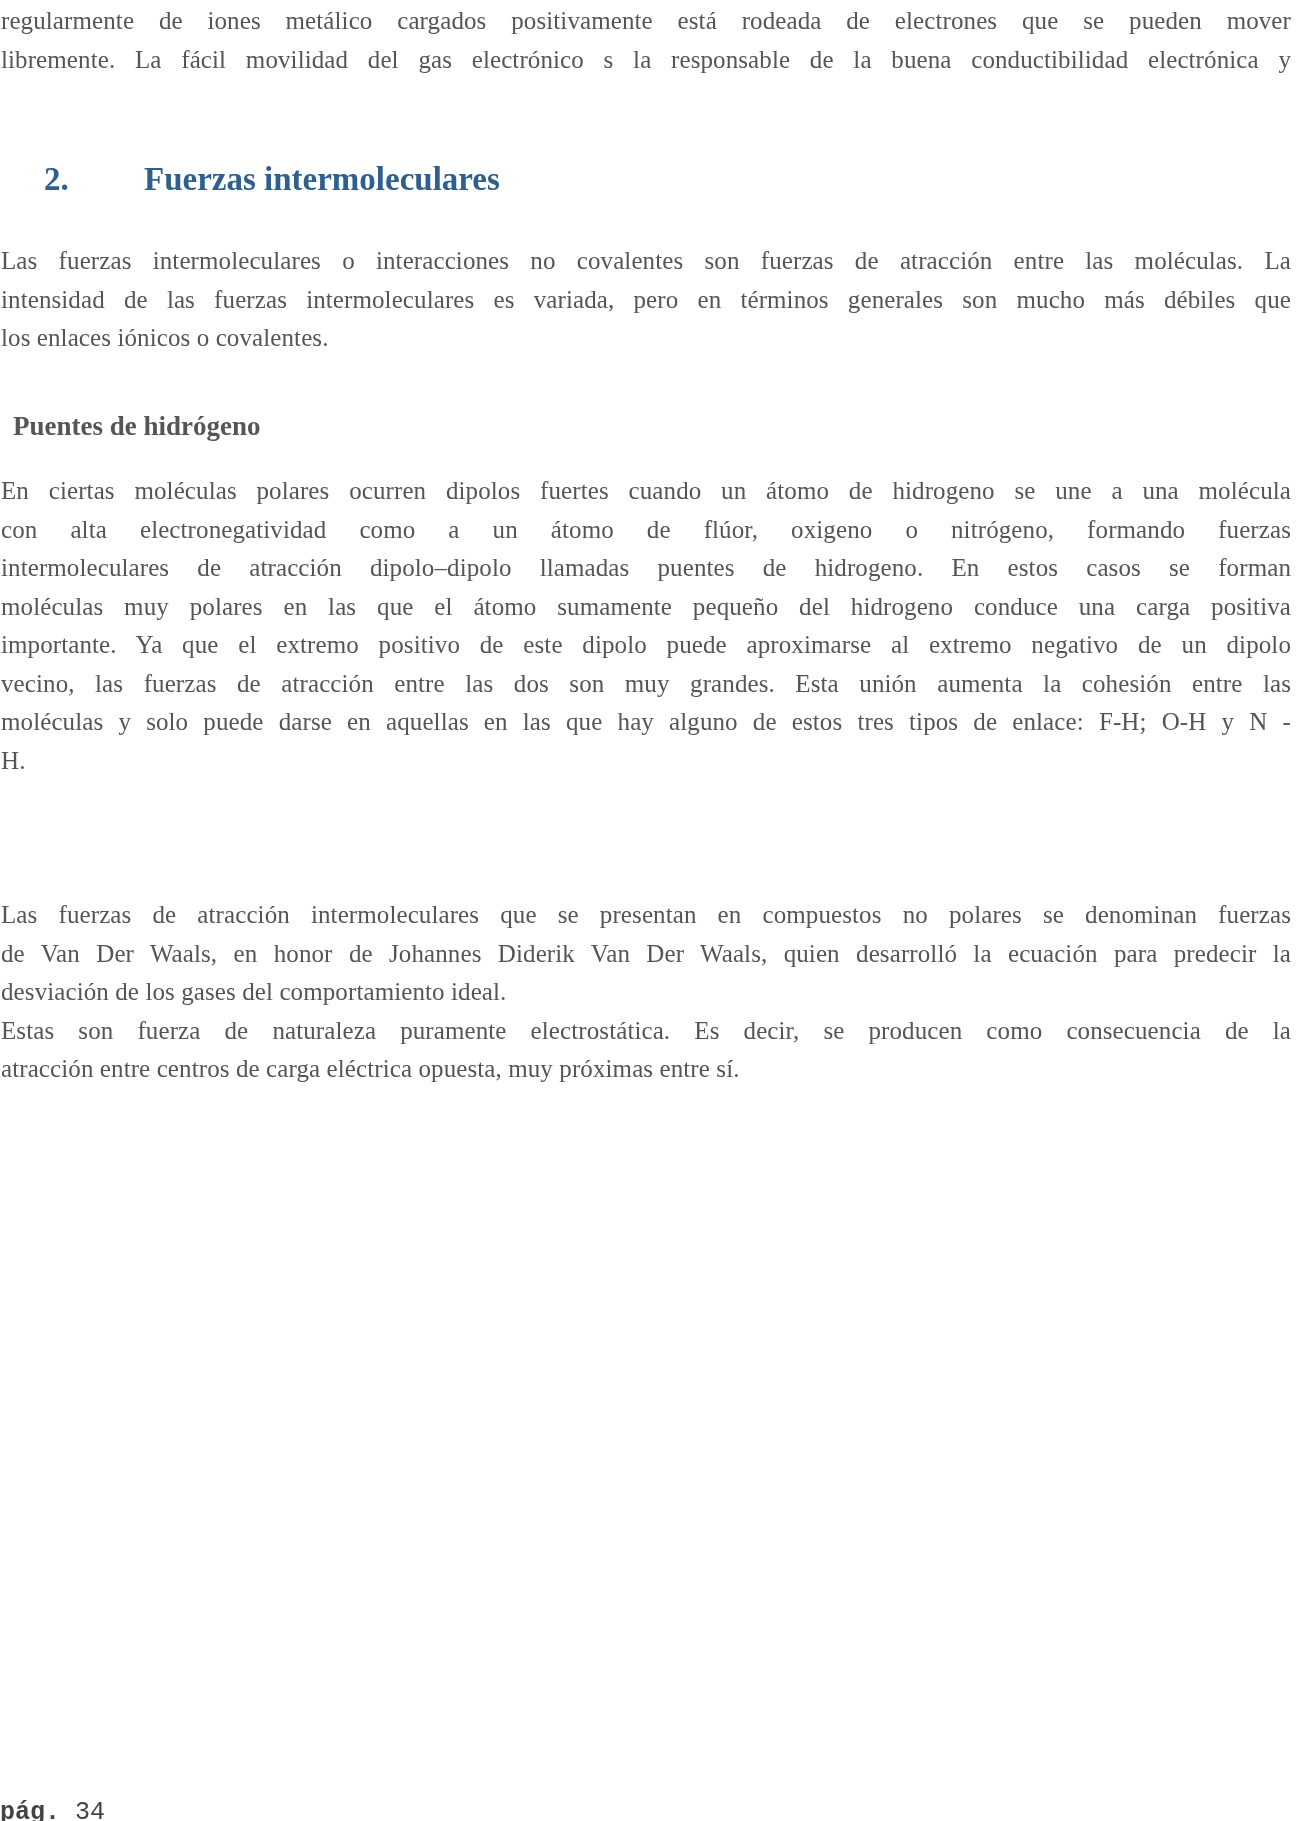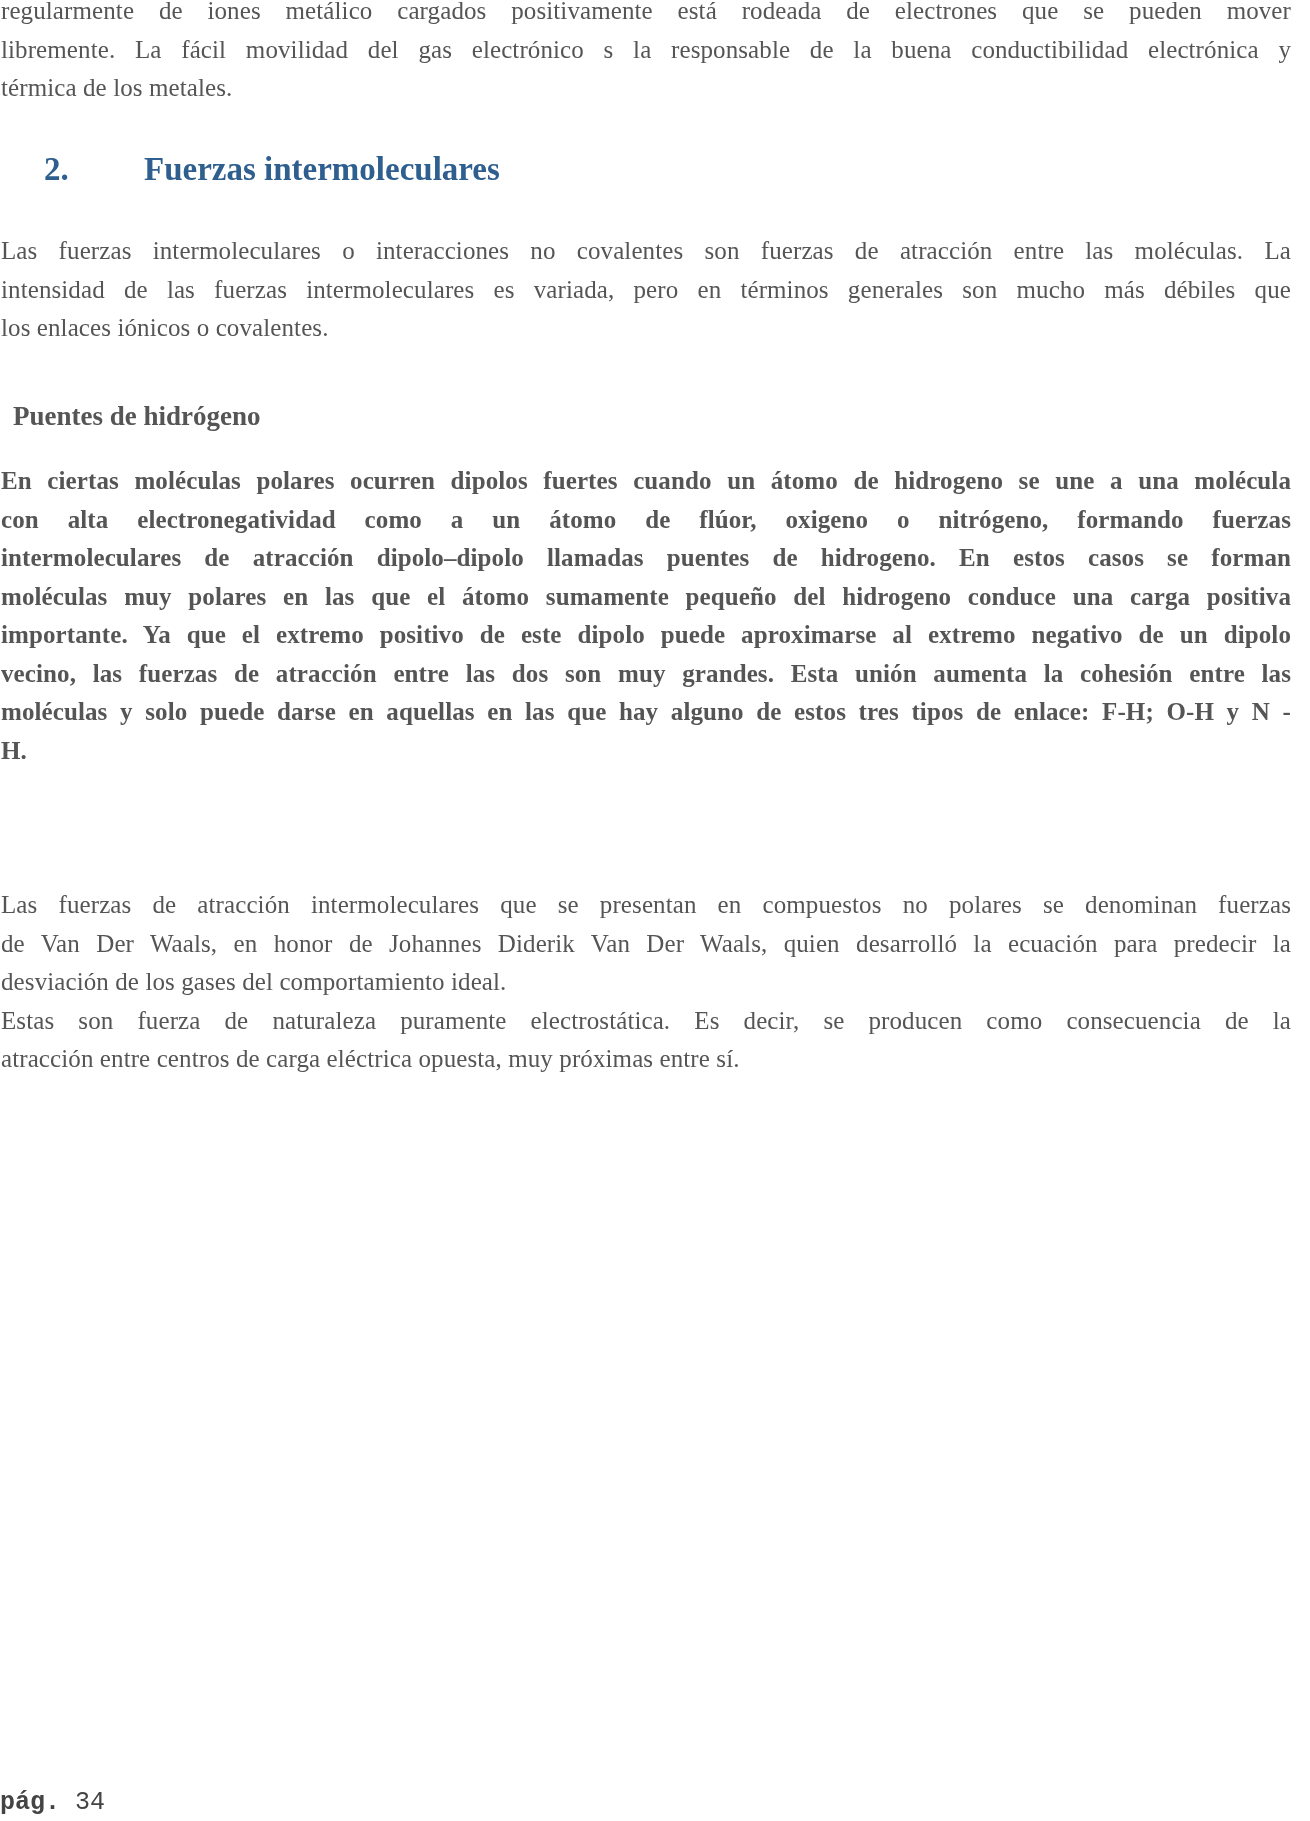--- a/index.html
+++ b/index.html
@@ -11,21 +11,21 @@
       width: 1310px;
       height: 1821px;
       position: relative;
       overflow: hidden;
       font-family: "Liberation Serif", "DejaVu Serif", serif;
       color: #555555;
     }
     .page {
       position: absolute;
       left: 0;
-      top: 0;
+      top: 10px;
       width: 1292px;
       height: 1453px;
     }
     .para {
       position: absolute;
       left: 1px;
       width: 1290px;
       font-size: 25px;
       line-height: 38.5px;
       text-align: justify;
@@ -79,36 +79,35 @@
     .footer .pg-word { font-weight: bold; }
   </style>
 </head>
 <body>
 
 <div class="page">
 
   <p class="para" style="top:-8px;">
     <span class="line">regularmente de iones metálico cargados positivamente está rodeada de electrones que se pueden mover</span>
     <span class="line">libremente. La fácil movilidad del gas electrónico s la responsable de la buena conductibilidad electrónica y</span>
-    <span class="line end">térmica de los metales.</span>
   </p>
 
   <h2 class="h2">
     <span class="num">2.</span><span>Fuerzas intermoleculares</span>
   </h2>
 
   <p class="para" style="top:232px;">
     <span class="line">Las fuerzas intermoleculares o interacciones no covalentes son fuerzas de atracción entre las moléculas. La</span>
     <span class="line">intensidad de las fuerzas intermoleculares es variada, pero en términos generales son mucho más débiles que</span>
     <span class="line end">los enlaces iónicos o covalentes.</span>
   </p>
 
   <h3 class="h3" style="top:386px;">Puentes de hidrógeno</h3>
 
-  <p class="para" style="top:462px;font-weight:bold;">
+  <p class="para" style="top:462px;">
     <span class="line">En ciertas moléculas polares ocurren dipolos fuertes cuando un átomo de hidrogeno se une a una molécula</span>
     <span class="line">con alta electronegatividad como a un átomo de flúor, oxigeno o nitrógeno, formando fuerzas</span>
     <span class="line">intermoleculares de atracción dipolo–dipolo llamadas puentes de hidrogeno. En estos casos se forman</span>
     <span class="line">moléculas muy polares en las que el átomo sumamente pequeño del hidrogeno conduce una carga positiva</span>
     <span class="line">importante. Ya que el extremo positivo de este dipolo puede aproximarse al extremo negativo de un dipolo</span>
     <span class="line">vecino, las fuerzas de atracción entre las dos son muy grandes. Esta unión aumenta la cohesión entre las</span>
     <span class="line">moléculas y solo puede darse en aquellas en las que hay alguno de estos tres tipos de enlace: F-H; O-H y N -</span>
     <span class="line end">H.</span>
   </p>
 

